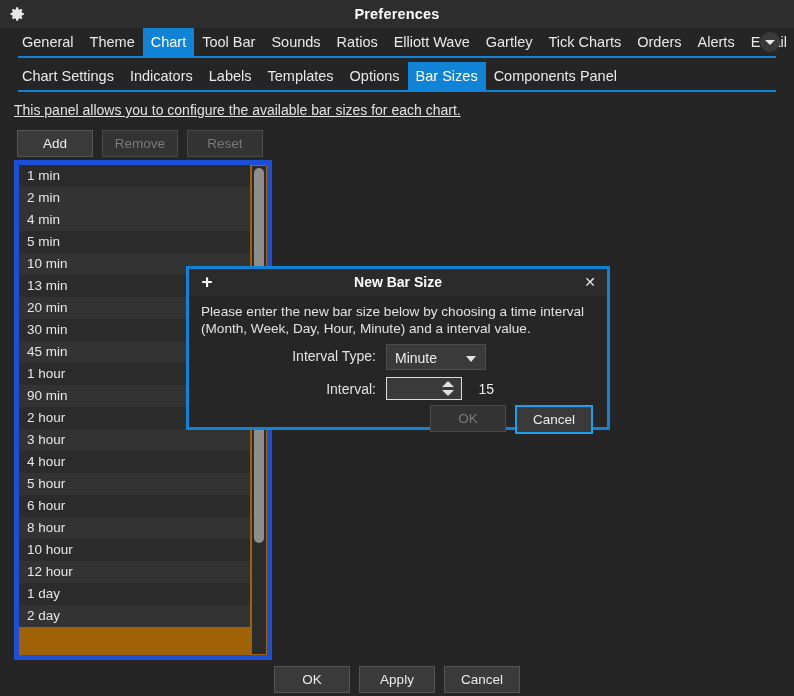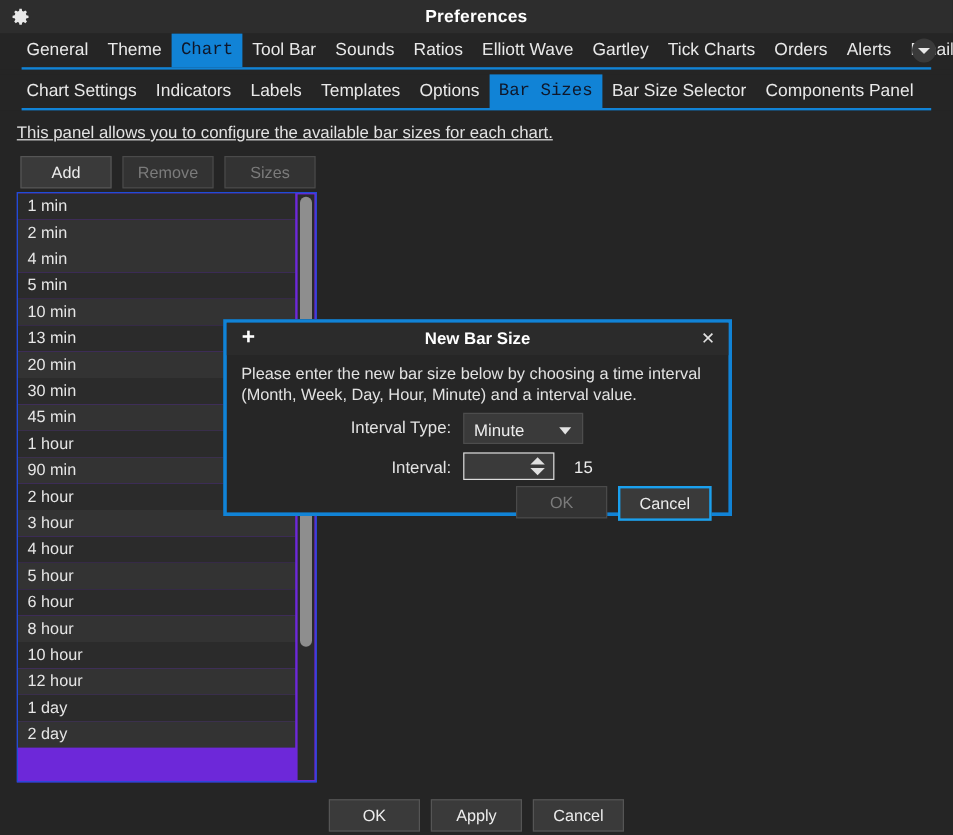--- a/index.html
+++ b/index.html
@@ -37,21 +37,21 @@
   .tabrow .underline{
     position:absolute;left:18px;bottom:0;height:2px;background:#1183d6;
   }
   #tabrow1 .underline{width:758px;}
   #tabrow2 .underline{width:758px;}
   .tabs{position:absolute;left:14px;top:0;height:28px;display:flex;align-items:flex-end;}
   .tab{
     padding:0 8px;height:28px;line-height:28px;
     font-size:14.5px;color:#e9e9e9;white-space:nowrap;cursor:pointer;
   }
-  .tab.active{background:#1183d6;color:#0f172a;font-family:Liberation Mono, monospace;}
+  .tab.active{background:#1183d6;color:#ffffff;}
   #tabs-overflow{
     position:absolute;right:14px;top:4px;width:20px;height:20px;
     border-radius:10px;background:#3a3a3a;cursor:pointer;
   }
   #tabs-overflow .caret{
     position:absolute;left:5px;top:8px;
     width:0;height:0;border-left:5px solid transparent;border-right:5px solid transparent;
     border-top:5px solid #e8e8e8;
   }
   
@@ -64,21 +64,21 @@
   .btn{
     height:25px;min-width:52px;padding:0 11px;
     background:#3a3a3a;border:1px solid #555;
     color:#ececec;font-size:13.5px;font-family:"Liberation Sans",sans-serif;
     display:flex;align-items:center;justify-content:center;cursor:pointer;
   }
   .btn.disabled{color:#7b7b7b;border-color:#4a4a4a;background:#333333;cursor:default;}
   
   #barsize-list{
     position:absolute;left:14px;top:160px;width:248px;height:490px;
-    background:#6d28d9;border:1px solid #1d4ed8;overflow:hidden;
+    background:#a16207;border:5px solid #1d4ed8;overflow:hidden;
   }
   #list-inner{position:absolute;left:0;top:0;width:231px;}
   .list-item{
     height:22px;line-height:22px;padding-left:8px;
     font-size:13.5px;color:#e6e6e6;white-space:nowrap;cursor:pointer;
     background:#2b2b2b;
   }
   .list-item.alt{background:#333333;}
   #list-scrollbar{
     position:absolute;right:1px;top:1px;width:14px;height:488px;background:#2b2b2b;
@@ -185,32 +185,31 @@
 </div>
 
 <div class="tabrow" id="tabrow2">
   <div class="tabs" id="secondary-tabs">
       <div class="tab">Chart Settings</div>
       <div class="tab">Indicators</div>
       <div class="tab">Labels</div>
       <div class="tab">Templates</div>
       <div class="tab">Options</div>
       <div class="tab active">Bar Sizes</div>
-      <div class="tab">Bar Size Selector</div>
       <div class="tab">Components Panel</div>
     </div>
   <div class="underline"></div>
 </div>
 
 <div id="panel-desc">This panel allows you to configure the available bar sizes for each chart.</div>
 
 <div id="action-bar">
     <div class="btn">Add</div>
     <div class="btn disabled">Remove</div>
-    <div class="btn disabled">Sizes</div>
+    <div class="btn disabled">Reset</div>
   </div>
 
 <div id="barsize-list">
   <div id="list-inner">
       <div class="list-item">1 min</div>
       <div class="list-item alt">2 min</div>
       <div class="list-item alt">4 min</div>
       <div class="list-item">5 min</div>
       <div class="list-item alt">10 min</div>
       <div class="list-item">13 min</div>

